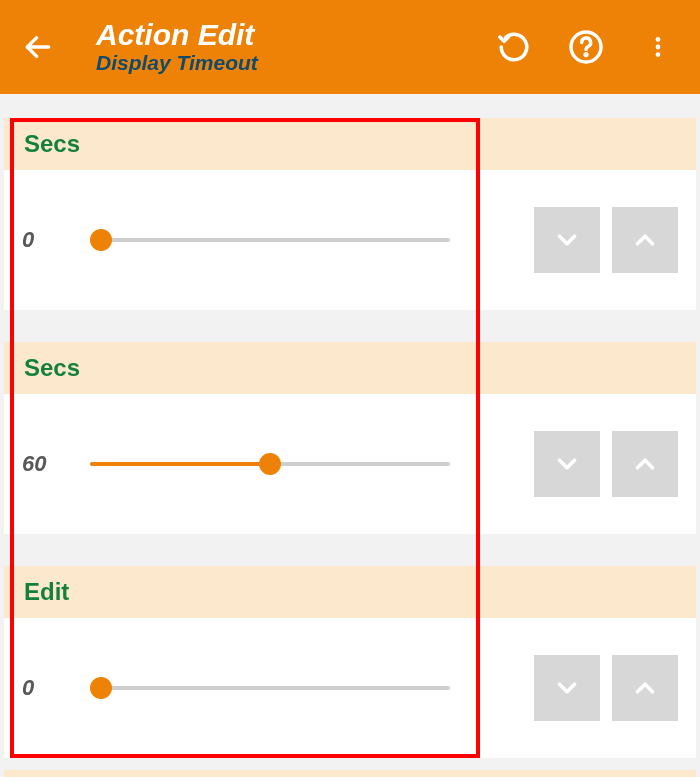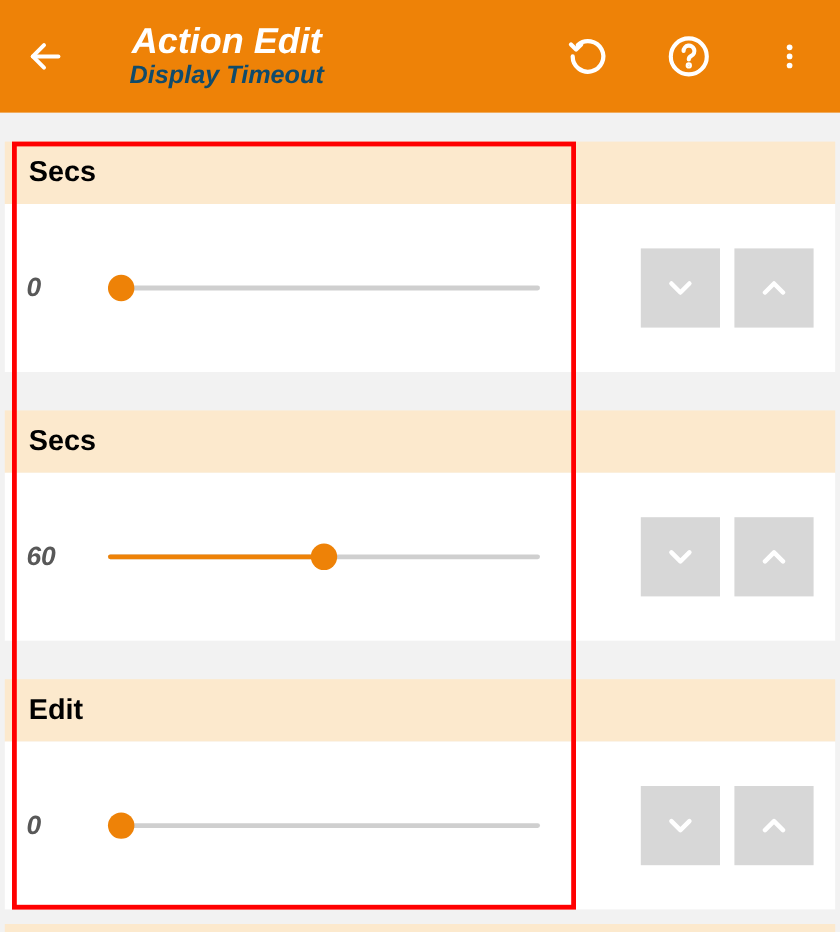--- a/index.html
+++ b/index.html
@@ -14,22 +14,21 @@
   .wrap { width: 700px; height: 777px; position: relative; }
 
   
   .appbar {
     background: #ee8207;
     color: #fff;
     height: 94px;
     display: flex;
     align-items: center;
     padding: 0 10px 0 16px;
-    gap: 20px;
-    text-align: center;
+    gap: 8px;
   }
   .appbar .back {
     width: 44px; height: 44px;
     display:flex;align-items:center;justify-content:center;
     flex: 0 0 auto;
     cursor:pointer;
   }
   .appbar .titles { flex: 0 0 auto; margin-left: 28px; }
   .appbar .titles .t1 { font-size: 30px; font-weight: 700; font-style: italic; line-height: 1.05; }
   .appbar .titles .t2 { font-size: 21px; font-weight: 600; font-style: italic; opacity: .98; color: #0c4a6e; }
@@ -56,21 +55,21 @@
     pointer-events: none;
   }
 
   .section-label {
     background: #fce9cd;
     height: 52px;
     display:flex; align-items:center;
     padding-left: 20px;
     font-size: 24px;
     font-weight: 700;
-    color: #000000;
+    color: #15803d;
   }
 
   .row {
     background: #ffffff;
     height: 140px;
     display:flex; align-items:center;
     padding-left: 18px;
     gap: 8px;
   }
   .val {

